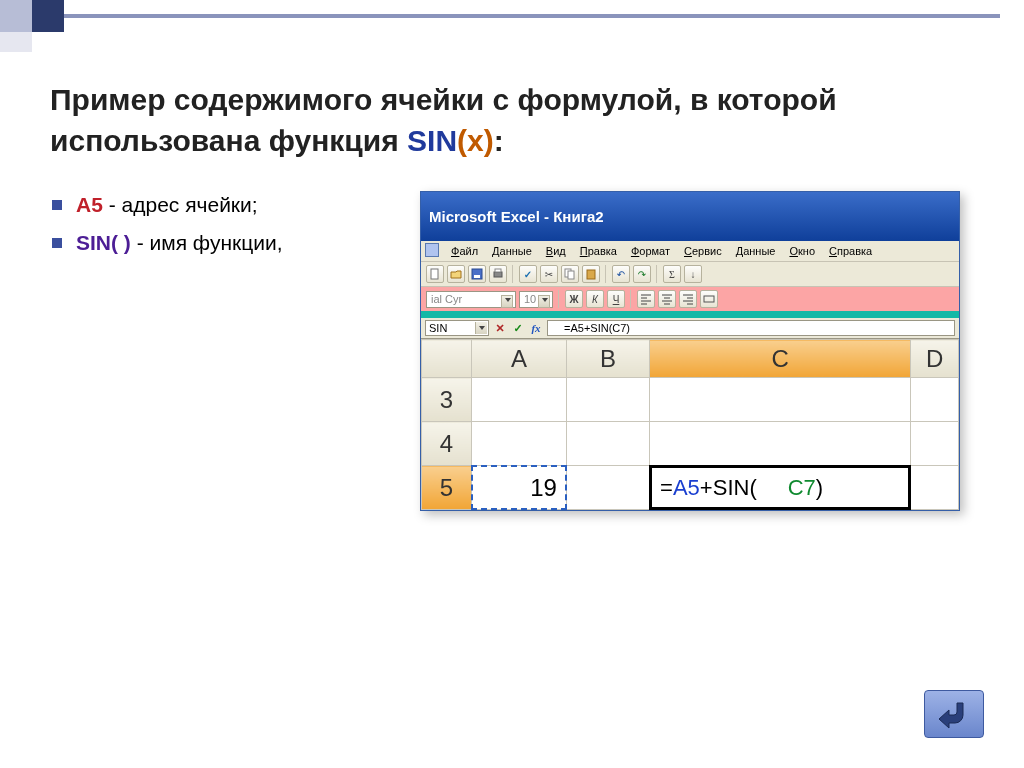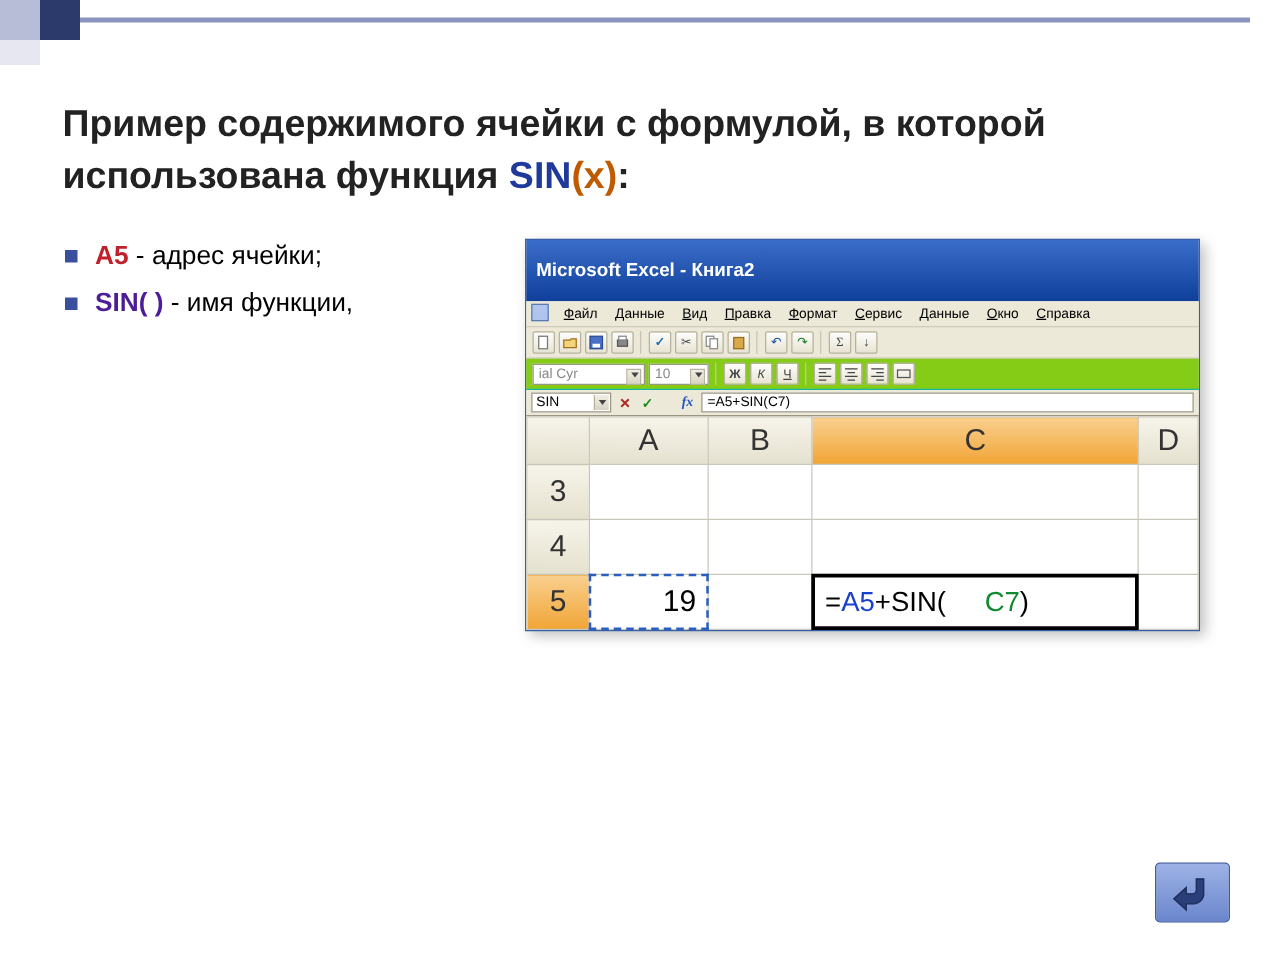--- a/index.html
+++ b/index.html
@@ -40,34 +40,34 @@
   .excel-menu { background: #ece9d8; padding: 2px 4px; display: flex; gap: 2px; border-bottom: 1px solid #c7c3b4; }
   .excel-menu span { padding: 2px 6px; cursor: default; }
   .excel-menu span:first-letter { text-decoration: underline; }
   .excel-menu .ico { width: 14px; height: 14px; background: #b0c4ef; border: 1px solid #5a7ab0; margin-right: 4px; display: inline-block; vertical-align: middle; }
 
   .excel-tools { background: #ece9d8; padding: 3px 5px; display: flex; gap: 3px; border-bottom: 1px solid #c7c3b4; align-items: center; }
   .tbtn { width: 18px; height: 18px; border: 1px solid #b6b29d; background: linear-gradient(#fdfdfb,#e8e4d3); border-radius: 2px; display: flex; align-items: center; justify-content: center; font-size: 10px; color: #444; }
   .tbtn svg { width: 12px; height: 12px; }
   .tsep { width: 2px; height: 18px; border-left: 1px solid #c7c3b4; margin: 0 2px; }
 
-  .excel-fmt { background: #84cc16; padding: 3px 5px; display: flex; gap: 3px; border-bottom: 1px solid #14b8a6; align-items: center; }
+  .excel-fmt { background: #fca5a5; padding: 3px 5px; display: flex; gap: 3px; border-bottom: 7px solid #14b8a6; align-items: center; }
   .combo { background: #fff; border: 1px solid #9a9684; padding: 1px 16px 1px 4px; position: relative; font-size: 11px; height: 17px; color: #888; }
   .combo::after { content: ""; position: absolute; right: 2px; top: 3px; width: 10px; height: 11px; background: linear-gradient(#f1efe5,#d8d4c2); border: 1px solid #b6b29d; }
   .combo .dn { position: absolute; right: 4px; top: 6px; width: 0; height: 0; border-left: 3px solid transparent; border-right: 3px solid transparent; border-top: 4px solid #444; z-index: 1; }
 
   .excel-fx { background: #ece9d8; padding: 2px 4px; display: flex; align-items: center; border-bottom: 1px solid #9a9684; gap: 4px; }
   .namebox { width: 64px; background: #fff; border: 1px solid #9a9684; padding: 1px 3px; font-size: 11px; position: relative; }
   .namebox::after { content: ""; position: absolute; right: 1px; top: 1px; bottom: 1px; width: 11px; background: linear-gradient(#f1efe5,#d8d4c2); border-left: 1px solid #b6b29d; }
   .namebox .dn { position: absolute; right: 3px; top: 5px; width: 0; height: 0; border-left: 3px solid transparent; border-right: 3px solid transparent; border-top: 4px solid #444; z-index: 1; }
   .fx-btn { width: 14px; height: 14px; display: flex; align-items: center; justify-content: center; font-weight: bold; }
   .fx-x { color: #b02828; }
   .fx-v { color: #1a8a1a; }
-  .fx-f { font-style: italic; color: #2255c0; font-family: Georgia, serif; margin-left: 14px; }
-  .fx-input { flex: 1; background: #fff; border: 1px solid #9a9684; padding: 1px 4px; font-size: 11px; }
+  .fx-f { font-style: italic; color: #2255c0; font-family: Georgia, serif; }
+  .fx-input { flex: 1; background: #fff; border: 1px solid #9a9684; padding: 1px 16px; font-size: 11px; }
 
   .grid-holder { background: #fff; }
   table.grid { border-collapse: collapse; width: 100%; font-family: Arial, sans-serif; }
   table.grid th, table.grid td { border: 1px solid #c9c6ba; }
   table.grid th { background: linear-gradient(#f6f4ea,#e5e1cf); font-weight: normal; color: #333; }
   table.grid thead th { height: 38px; font-size: 24px; }
   table.grid tbody th { width: 42px; font-size: 24px; }
   table.grid td { height: 44px; font-size: 24px; text-align: right; padding: 0 8px; }
   th.sel-col { background: linear-gradient(#f9cf8e,#f1a536) !important; }
   th.sel-row { background: linear-gradient(#f9cf8e,#f1a536) !important; }
@@ -168,21 +168,21 @@
         <div class="tsep"></div>
         <div class="tbtn" style="color:#1a4fa0;">↶</div>
         <div class="tbtn" style="color:#1a7a2a;">↷</div>
         <div class="tsep"></div>
         <div class="tbtn" style="font-family:Georgia,serif;">Σ</div>
         <div class="tbtn">↓</div>
       </div>
 
       <div class="excel-fmt">
         <div class="combo" style="width:90px;"><span>ial Cyr</span><span class="dn"></span></div>
-        <div class="combo" style="width:48px;"><span>10</span><span class="dn"></span></div>
+        <div class="combo" style="width:34px;"><span>10</span><span class="dn"></span></div>
         <div class="tsep"></div>
         <div class="tbtn" style="font-weight:bold;">Ж</div>
         <div class="tbtn" style="font-style:italic;">К</div>
         <div class="tbtn" style="text-decoration:underline;">Ч</div>
         <div class="tsep"></div>
         <div class="tbtn">
             <svg viewBox="0 0 12 12">
               <path d="M1 2h10M1 5h6M1 8h10M1 11h6" stroke="#444"></path>
             </svg>
           </div>

